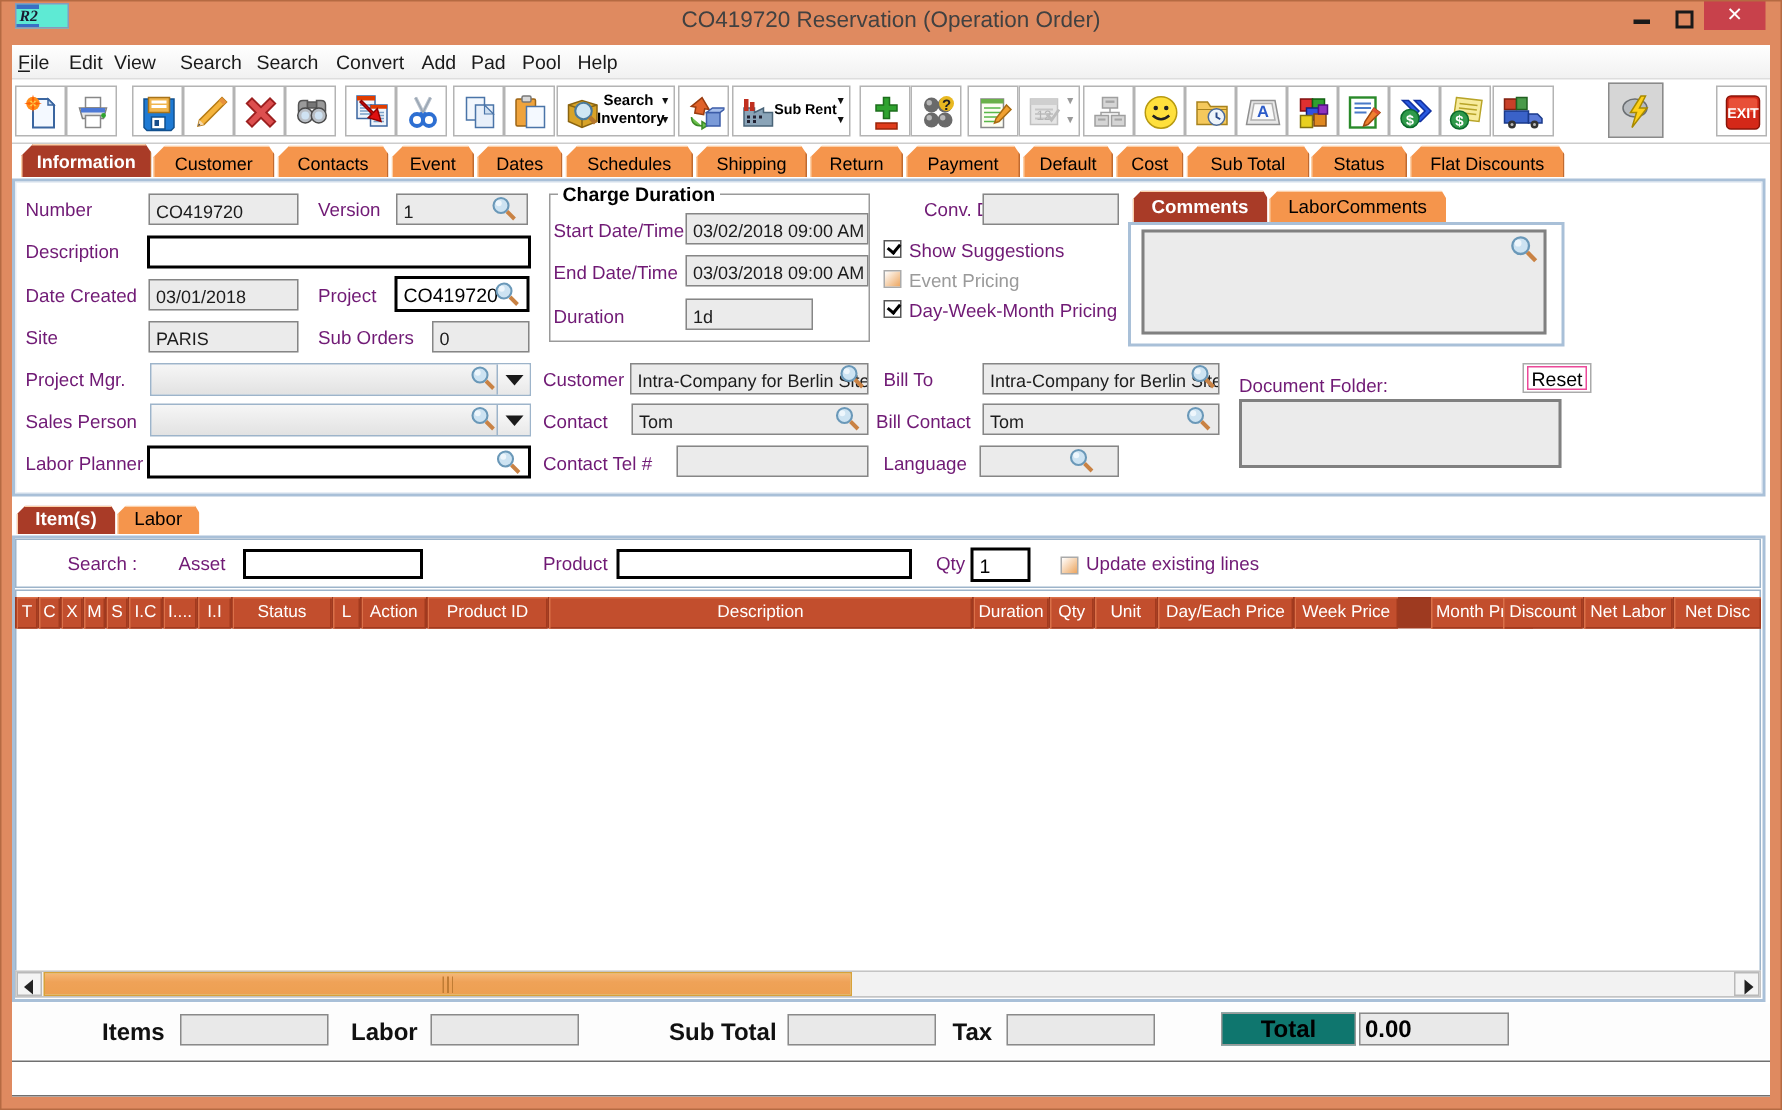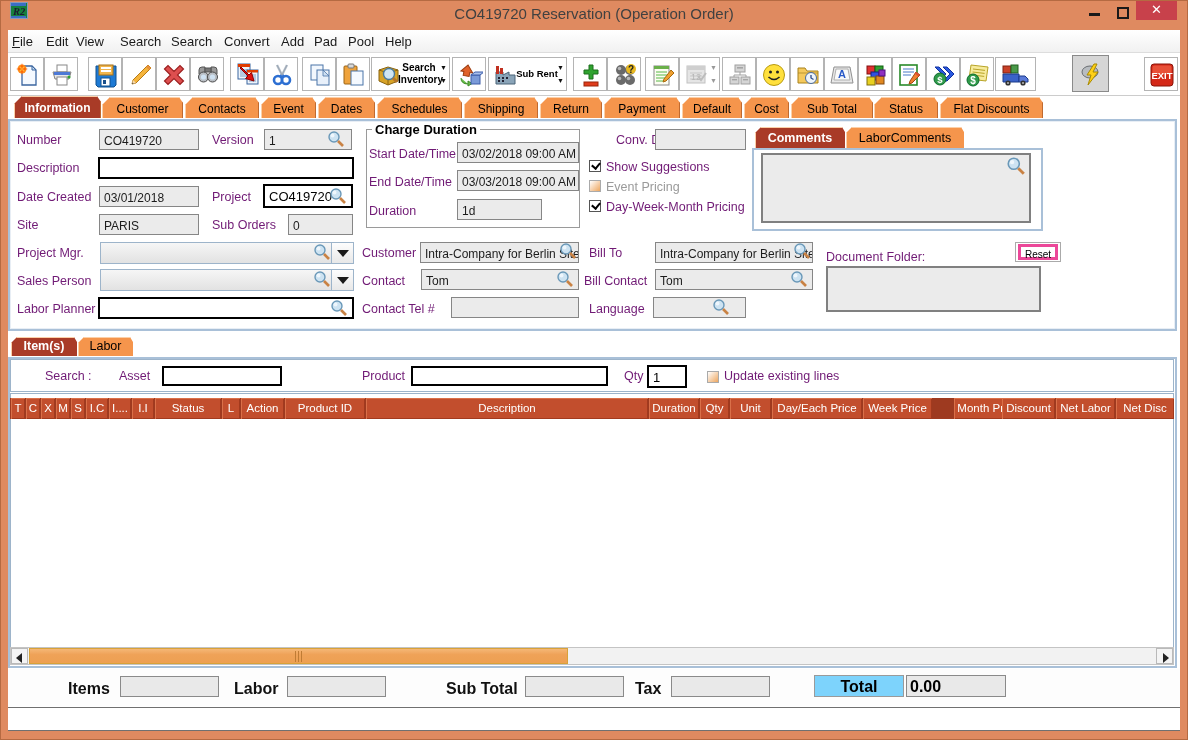--- a/index.html
+++ b/index.html
@@ -2,21 +2,21 @@
 <html><head>
 <meta charset="utf-8">
 <style>
 * { margin:0; padding:0; box-sizing:border-box; }
 html,body { width:1188px; height:740px; overflow:hidden; }
 body { position:relative; font-family:"Liberation Sans",sans-serif; background:#df8a60; }
 .abs { position:absolute; }
 
 #titlebar { position:absolute; left:0; top:0; width:1188px; height:30px; background:#df8a60; }
 #winframe { position:absolute; left:0; top:0; width:1188px; height:740px; border:1px solid #b56a42; pointer-events:none; }
-#appicon { position:absolute; left:10px; top:2px; width:18px; height:17px; background:#15803d; border:1px solid #8899bb; }
+#appicon { position:absolute; left:10px; top:2px; width:36px; height:17px; background:#5eead4; border:1px solid #8899bb; }
 #appicon .bar1{position:absolute;left:0;top:0;width:15px;height:3px;background:#3a6fc4;}
 #appicon .bar2{position:absolute;left:0;bottom:0;width:15px;height:2px;background:#3a6fc4;}
 #appicon .r2{position:absolute;left:2px;top:3px;font-family:"Liberation Serif",serif;font-size:10.5px;color:#1a1a30;font-weight:bold;font-style:italic;}
 #title { position:absolute; left:0; top:5px; width:1188px; text-align:center; font-size:15px; color:#414141; }
 #minbtn { position:absolute; left:1089px; top:13px; width:11px; height:3px; background:#1a1a1a; }
 #maxbtn { position:absolute; left:1117px; top:7px; width:12px; height:12px; border:2px solid #1a1a1a; background:transparent; }
 #closebtn { position:absolute; left:1136px; top:0; width:41px; height:20px; background:#c8414b; color:#fff; text-align:center; font-size:13px; line-height:19px; }
 
 #content { position:absolute; left:8px; top:30px; width:1172px; height:701px; background:#ffffff; }
 
@@ -55,21 +55,21 @@
 .sbtn { position:absolute; top:0px; width:17px; height:16px; background:#f4f4f4; border:1px solid #b9b9b9; }
 .sbtn:after{ content:""; position:absolute; top:4px; }
 #sbl:after { left:4px; border-top:5px solid transparent; border-bottom:5px solid transparent; border-right:6px solid #222; }
 #sbr:after { left:6px; border-top:5px solid transparent; border-bottom:5px solid transparent; border-left:6px solid #222; }
 #sthumb { position:absolute; width:539px; height:16px; background:linear-gradient(#f5b776,#efa258 40%,#eda052); border:1px solid #d8a239; }
 #sthumb .split { position:absolute; left:265px; top:2px; width:7px; height:11px; background:linear-gradient(90deg,#c07c34 1px,transparent 1px,transparent 3px,#c07c34 3px,#c07c34 4px,transparent 4px,transparent 6px,#c07c34 6px); }
 
 #totals { position:absolute; left:8px; top:669px; width:1172px; height:37px; background:#fdfdfd; font-size:13px; }
 .tlabel { position:absolute; font-weight:bold; color:#111; }
 .tfld { position:absolute; height:21px; background:#e9e9e9; border:1px solid #8a8a8a; }
-#totalbox { position:absolute; left:814px; top:675px; width:90px; height:22px; background:#7dd3fc; border:1px solid #9a9a9a; font-weight:bold; text-align:center; line-height:21px; }
+#totalbox { position:absolute; left:814px; top:675px; width:90px; height:22px; background:#0f766e; border:1px solid #9a9a9a; font-weight:bold; text-align:center; line-height:21px; }
 #totval { position:absolute; left:906px; top:675px; width:100px; height:22px; background:#e9e9e9; border:1px solid #8a8a8a; font-weight:bold; padding:2px 0 0 3px; }
 #statusbar { position:absolute; left:8px; top:707px; width:1172px; height:24px; background:#fff; border:1px solid #707070; border-left:none; border-right:none; }
 .gb { position:absolute; border:1px solid #9a9a9a; }
 .gb legend,.gblegend { font-size:13px; font-weight:bold; }
 #comm-outer { position:absolute; left:752px; top:148px; width:291px; height:83px; border:2px solid #a9c0d8; background:#fff; }
 #comm-inner { position:absolute; left:7px; top:3px; width:270px; height:70px; background:#ebebeb; border:2px solid #808080; }
 .ctab { position:absolute; top:127px; height:22px; background:#f5954c; color:#000; font-size:12.5px; text-align:center; line-height:22px; clip-path: polygon(0 100%, 0 6px, 6px 0, calc(100% - 3px) 0, 100% 5px, 100% 100%); box-shadow:inset 1px 1px 0 #fcd0a8; }
 .ctab.sel { background:#a93b27; color:#fff; font-weight:bold; }
 </style>
 <div id="titlebar"></div>
@@ -469,21 +469,21 @@
 <div id="comm-outer">
     <div id="comm-inner"></div>
   </div>
 <svg class="mag" style="left:1006px;top:156px;width:20px;height:20px" viewBox="0 0 18 18">
     <circle cx="7" cy="7" r="5" fill="#cde3f2" stroke="#6a98b8" stroke-width="1.4"></circle>
     <circle cx="5.5" cy="5.5" r="2" fill="#eef6fc"></circle>
     <path d="M11 11 L16 16" stroke="#c98244" stroke-width="2.6"></path>
   </svg>
 <div class="lbl" style="left:826px;top:250px">Document Folder:</div>
 <div class="abs" style="left:1015px;top:242px;width:46px;height:20px;background:#fff;border:1px solid #aaa">
-    <div class="abs" style="left:2px;top:1px;right:2px;bottom:1px;border:3px solid #ec4899;font-size:10px;text-align:center;line-height:15px">Reset</div>
+    <div class="abs" style="left:2px;top:1px;right:2px;bottom:1px;border:1px solid #ec4899;font-size:13px;text-align:center;line-height:15px">Reset</div>
   </div>
 <div class="abs" style="left:826px;top:266px;width:215px;height:46px;background:#ebebeb;border:2px solid #808080"></div>
 <div class="ctab sel" style="left:11px;top:337px;width:66px;height:19px;line-height:19px">Item(s)</div>
 <div class="ctab" style="left:78px;top:337px;width:55px;height:19px;line-height:19px">Labor</div>
 <div id="itempanel"></div>
 <div class="abs" style="left:10px;top:359px;width:1164px;height:33px;border:1px solid #9db4ca;background:#fff"></div>
 <div class="lbl" style="left:45px;top:369px">Search :</div>
 <div class="lbl" style="left:119px;top:369px">Asset</div>
 <div class="fldw" style="left:162px;top:366px;width:120px;height:20px"></div>
 <div class="lbl" style="left:362px;top:369px">Product</div>

